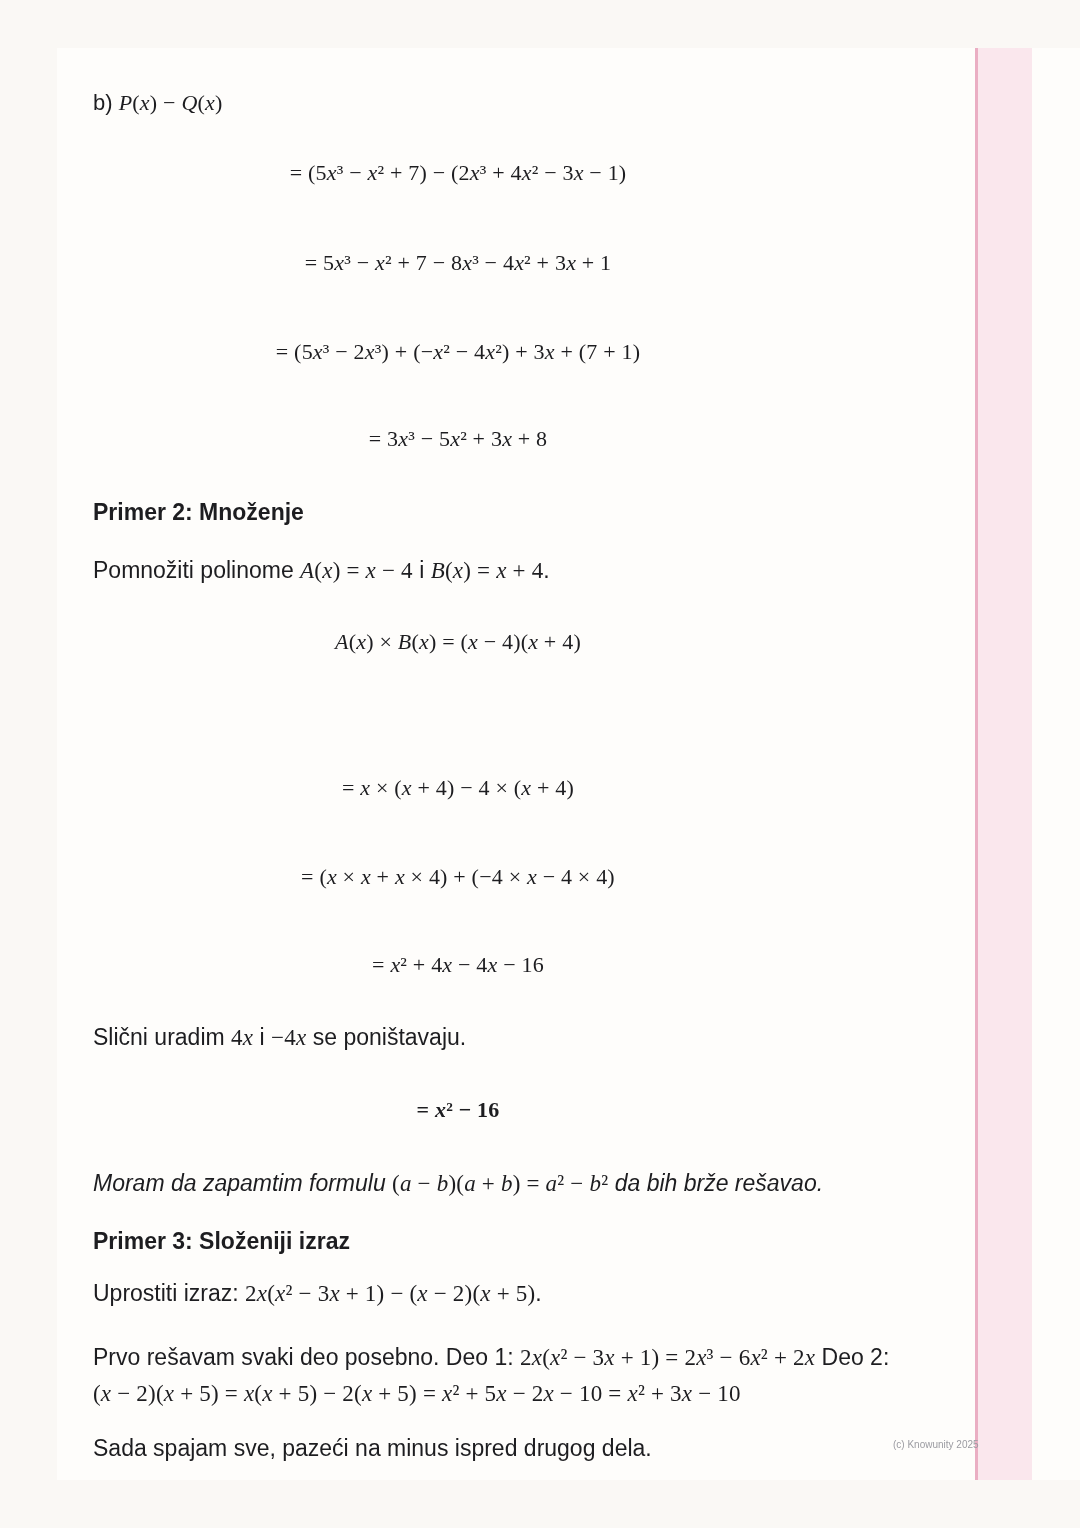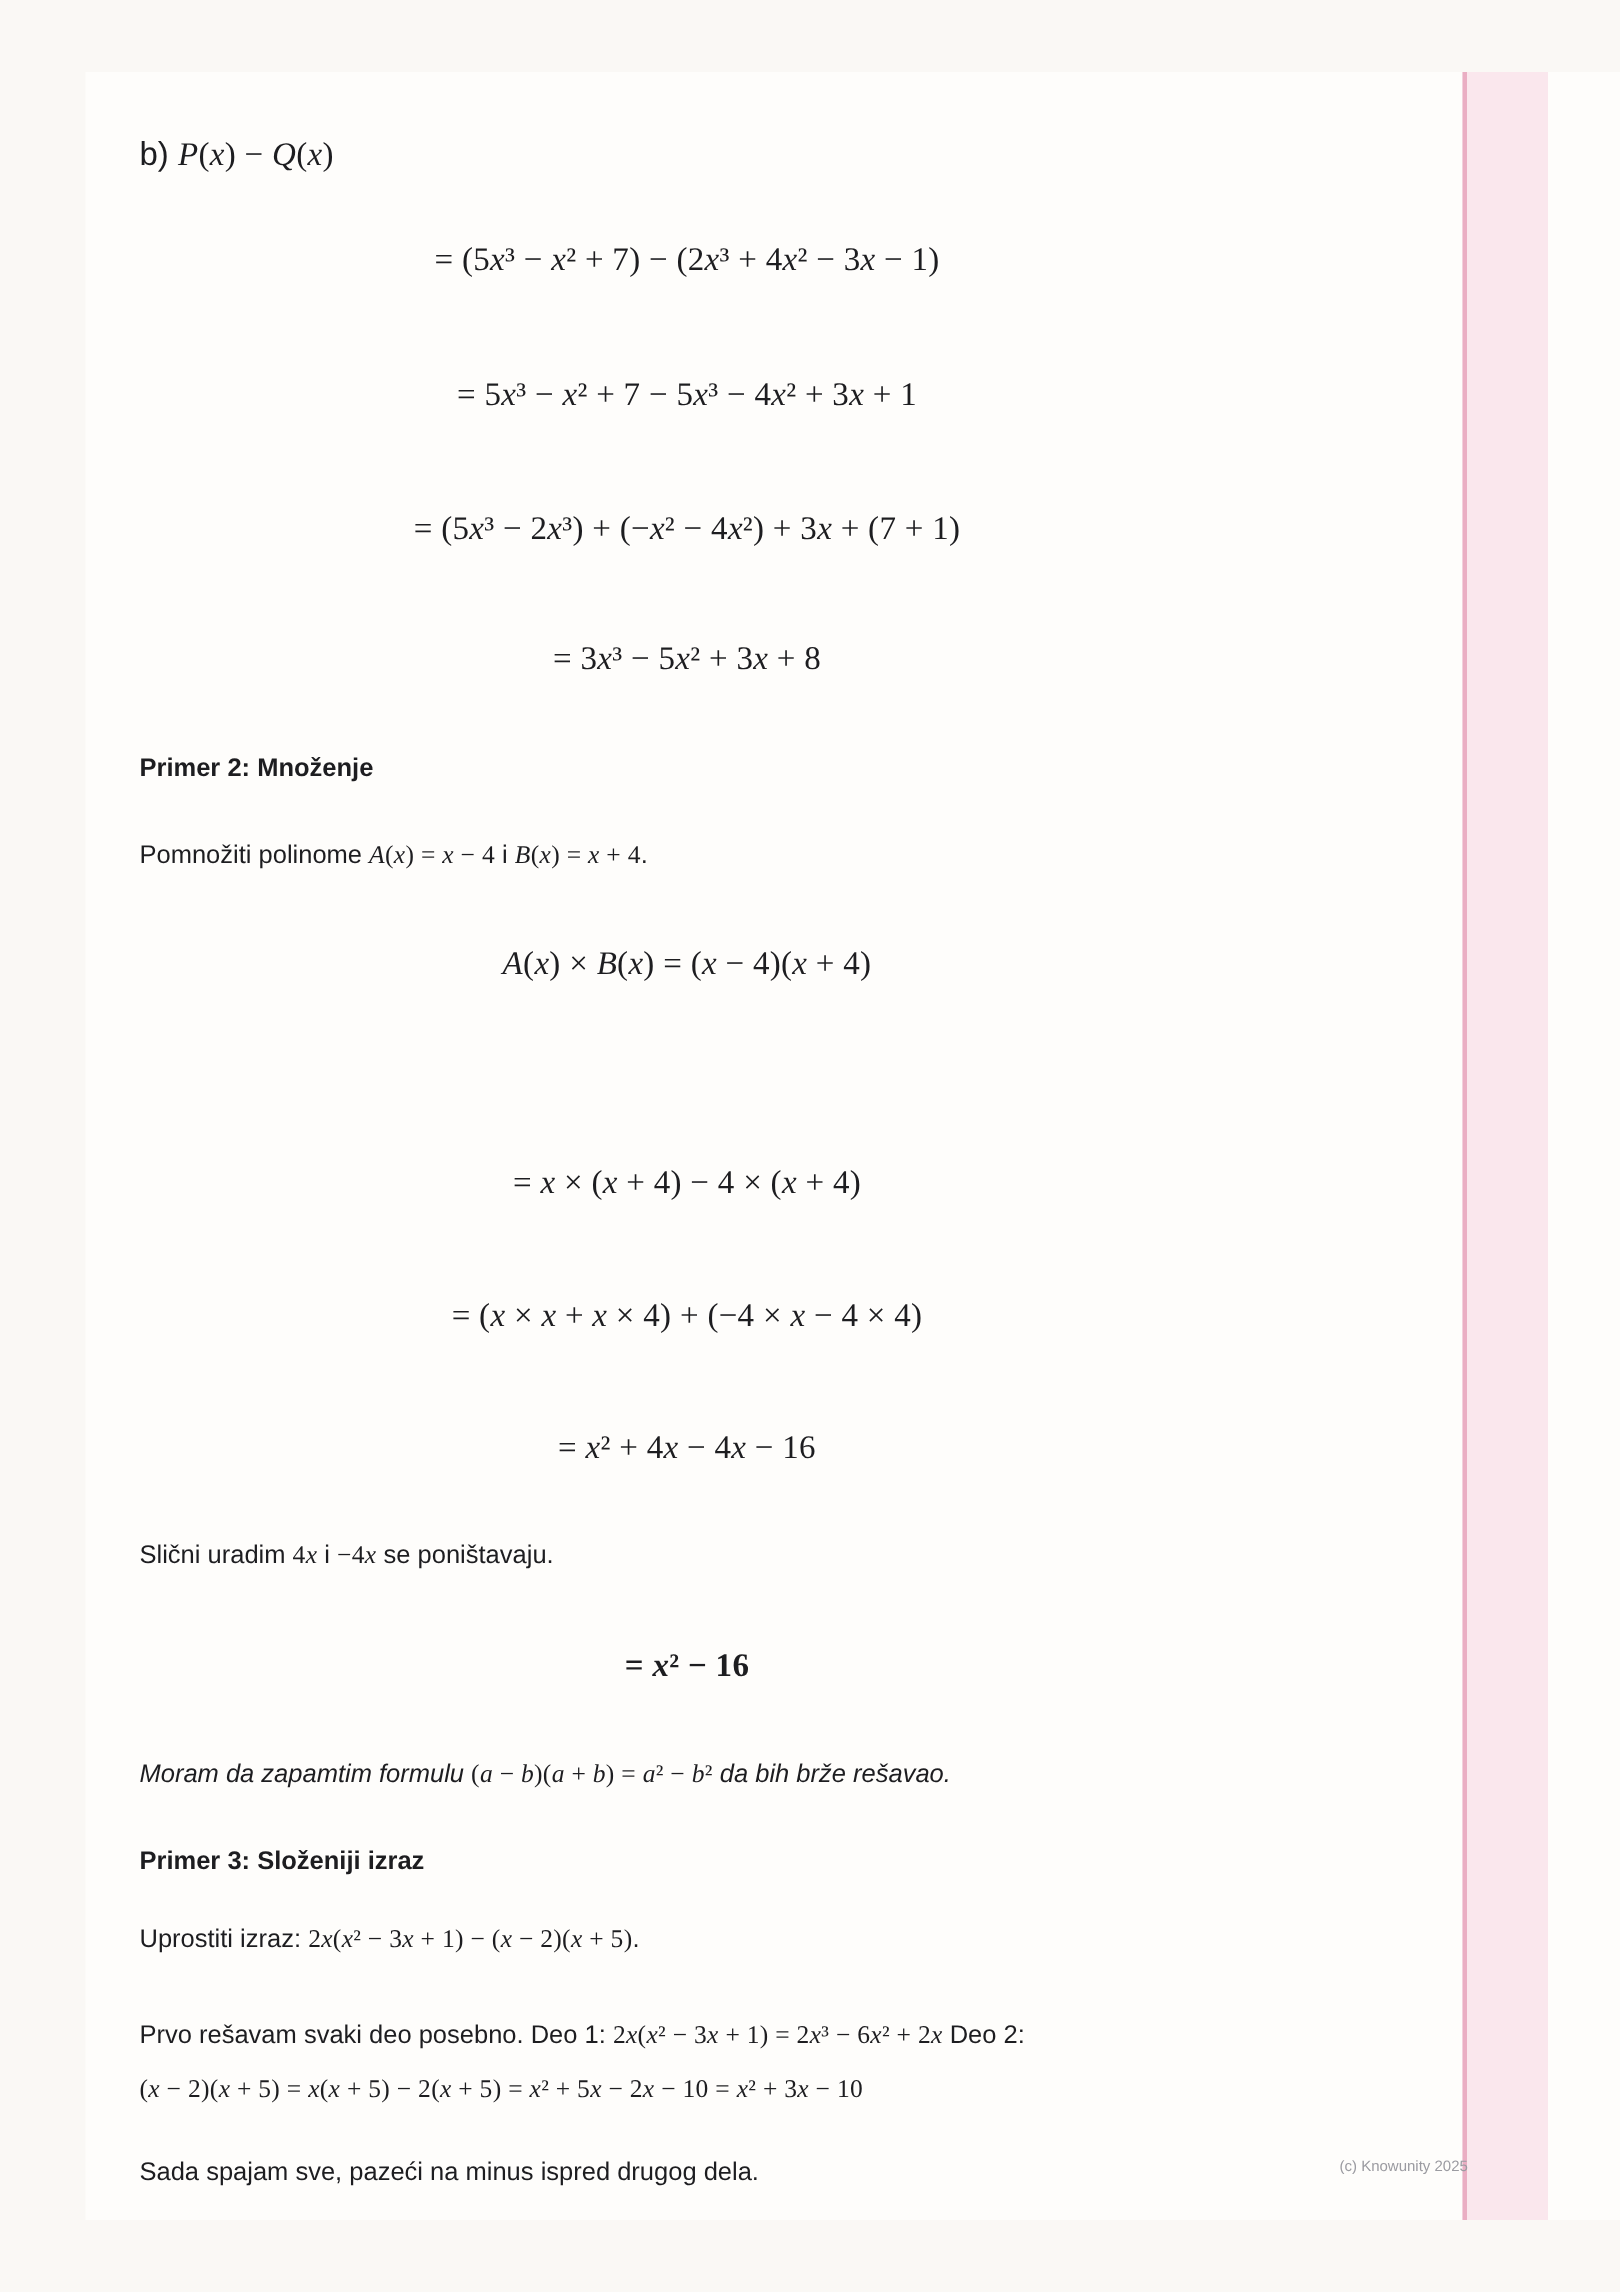--- a/index.html
+++ b/index.html
@@ -31,21 +31,21 @@
     width:57px;height:100%;
     background:var(--stripe);
     border-left:3px solid var(--stripe-edge);
     z-index:1;
   }
   .block{
     position:absolute;
     left:36px;
     width:800px;
     white-space:nowrap;
-    font-size:17px;
+    font-size:23px;
     line-height:30px;
     z-index:3;
   }
   .block.equation{
     width:730px;
     text-align:center;
     font-size:22px;
   }
   .block.heading{font-weight:700;}
   .block.intro{font-size:22px;}
@@ -65,21 +65,21 @@
   }
 </style>
 </head>
 <body>
 
 <div class="paper">
   <div class="stripe"></div>
   <div class="watermark">(c) Knowunity 2025</div>
 <div class="block para intro" style="top: 40px;"><span class="txt">b) </span><span class="math"><span class="mvar">P</span><span>(</span><span class="mvar">x</span><span>) − </span><span class="mvar">Q</span><span>(</span><span class="mvar">x</span><span>)</span></span></div>
     <div class="block equation" style="top: 110px;"><span class="math"><span>= (5</span><span class="mvar">x</span><span>³ − </span><span class="mvar">x</span><span>² + 7) − (2</span><span class="mvar">x</span><span>³ + 4</span><span class="mvar">x</span><span>² − 3</span><span class="mvar">x</span><span> − 1)</span></span></div>
-    <div class="block equation" style="top: 200px;"><span class="math"><span>= 5</span><span class="mvar">x</span><span>³ − </span><span class="mvar">x</span><span>² + 7 − 5</span><span class="mvar">x</span><span>³ − 4</span><span class="mvar">x</span><span>² + 3</span><span class="mvar">x</span><span> + 1</span></span></div>
+    <div class="block equation" style="top: 200px;"><span class="math"><span>= 5</span><span class="mvar">x</span><span>³ − </span><span class="mvar">x</span><span>² + 7 − 8</span><span class="mvar">x</span><span>³ − 4</span><span class="mvar">x</span><span>² + 3</span><span class="mvar">x</span><span> + 1</span></span></div>
     <div class="block equation" style="top: 289px;"><span class="math"><span>= (5</span><span class="mvar">x</span><span>³ − 2</span><span class="mvar">x</span><span>³) + (−</span><span class="mvar">x</span><span>² − 4</span><span class="mvar">x</span><span>²) + 3</span><span class="mvar">x</span><span> + (7 + 1)</span></span></div>
     <div class="block equation" style="top: 376px;"><span class="math"><span>= 3</span><span class="mvar">x</span><span>³ − 5</span><span class="mvar">x</span><span>² + 3</span><span class="mvar">x</span><span> + 8</span></span></div>
     <div class="block heading" style="top: 449px;"><span class="txt">Primer 2: Množenje</span></div>
     <div class="block para" style="top: 507px;"><span class="txt">Pomnožiti polinome </span><span class="math"><span class="mvar">A</span><span>(</span><span class="mvar">x</span><span>) = </span><span class="mvar">x</span><span> − 4</span></span><span class="txt"> i </span><span class="math"><span class="mvar">B</span><span>(</span><span class="mvar">x</span><span>) = </span><span class="mvar">x</span><span> + 4</span></span><span class="txt">.</span></div>
     <div class="block equation" style="top: 579px;"><span class="math"><span class="mvar">A</span><span>(</span><span class="mvar">x</span><span>) × </span><span class="mvar">B</span><span>(</span><span class="mvar">x</span><span>) = (</span><span class="mvar">x</span><span> − 4)(</span><span class="mvar">x</span><span> + 4)</span></span></div>
     <div class="block equation" style="top: 725px;"><span class="math"><span>= </span><span class="mvar">x</span><span> × (</span><span class="mvar">x</span><span> + 4) − 4 × (</span><span class="mvar">x</span><span> + 4)</span></span></div>
     <div class="block equation" style="top: 814px;"><span class="math"><span>= (</span><span class="mvar">x</span><span> × </span><span class="mvar">x</span><span> + </span><span class="mvar">x</span><span> × 4) + (−4 × </span><span class="mvar">x</span><span> − 4 × 4)</span></span></div>
     <div class="block equation" style="top: 902px;"><span class="math"><span>= </span><span class="mvar">x</span><span>² + 4</span><span class="mvar">x</span><span> − 4</span><span class="mvar">x</span><span> − 16</span></span></div>
     <div class="block para" style="top: 974px;"><span class="txt">Slični uradim </span><span class="math"><span>4</span><span class="mvar">x</span></span><span class="txt"> i </span><span class="math"><span>−4</span><span class="mvar">x</span></span><span class="txt"> se poništavaju.</span></div>
     <div class="block equation" style="top: 1047px; font-weight: bold;"><span class="math"><span>= </span><span class="mvar">x</span><span>² − 16</span></span></div>

